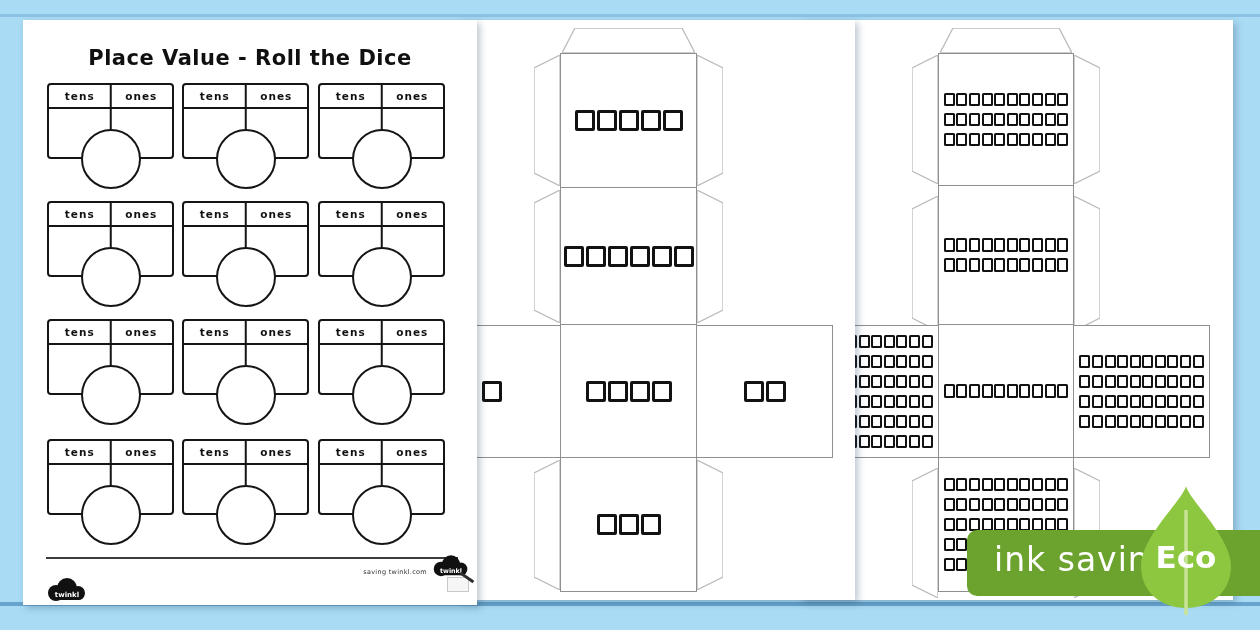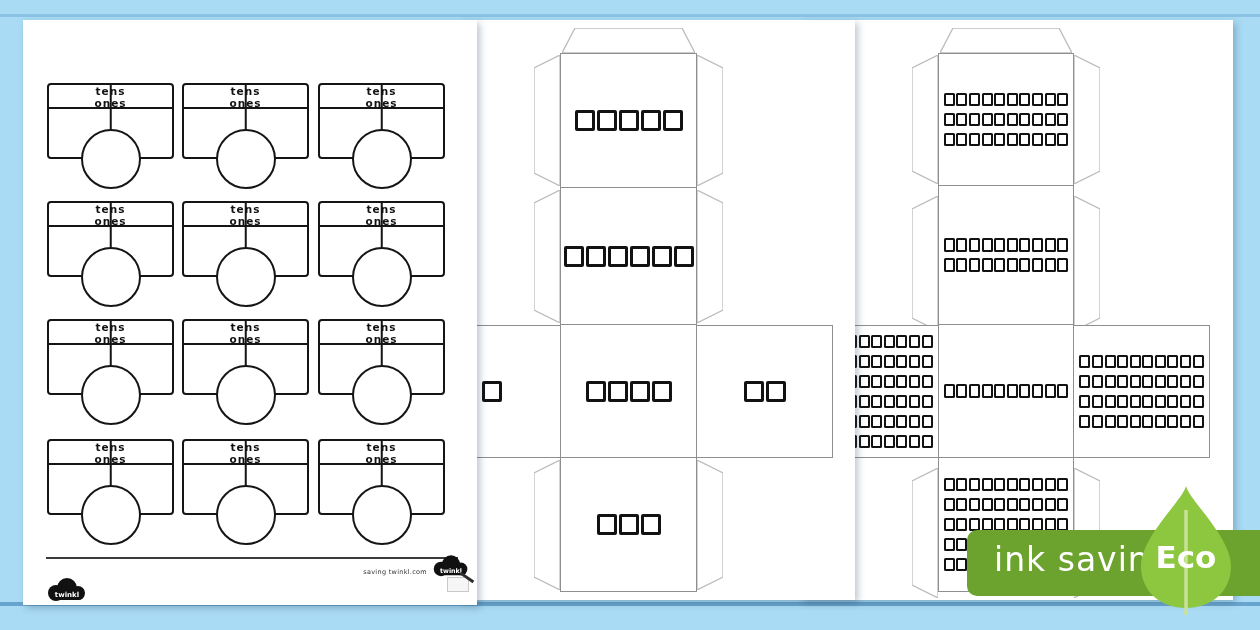--- a/index.html
+++ b/index.html
@@ -10,21 +10,21 @@
 
   .page{position:absolute;background:#fff;box-shadow:3px 3px 7px rgba(40,70,100,.30);}
   #page-left {left:23px; top:20px;width:454px;height:585px;z-index:3;}
   #page-mid  {left:460px;top:20px;width:395px;height:580px;z-index:2;}
   #page-right{left:800px;top:20px;width:433px;height:580px;z-index:1;}
 
   
   .ws-title{position:absolute;top:26px;left:0;right:0;text-align:center;
             font-size:21px;font-weight:bold;letter-spacing:.5px;color:#101010;}
   .pw-model{position:absolute;width:123px;height:72px;border:2.5px solid #151515;border-radius:4px;background:#fff;}
-  .pw-head{position:absolute;left:0;right:0;top:0;height:22px;border-bottom:2.5px solid #151515;display:flex;flex-direction:column;}
+  .pw-head{position:absolute;left:0;right:0;top:0;height:22px;border-bottom:2.5px solid #151515;display:flex;}
   .pw-cell{flex:1;display:flex;align-items:center;justify-content:center;
            font-size:10.5px;font-weight:bold;letter-spacing:1px;color:#111;}
   .pw-divider{position:absolute;left:50%;top:0;bottom:0;width:2.5px;background:#151515;transform:translateX(-50%);}
   .pw-circle{position:absolute;left:50%;top:44px;width:56px;height:56px;transform:translateX(-50%);
              background:#fff;border:2.5px solid #151515;border-radius:50%;}
   .footer-line{position:absolute;left:23px;top:537px;width:412px;height:2px;background:#3c3c3c;}
   .footer-link{position:absolute;left:300px;top:548px;width:104px;text-align:right;
                font-size:6.5px;color:#333;letter-spacing:.3px;}
   .cloud-svg{position:absolute;}
   .ghost-box{position:absolute;left:424px;top:557px;width:20px;height:13px;border:1px solid #c9c9c9;background:#f6f6f6;}
@@ -55,20 +55,21 @@
              font-size:31px;font-weight:bold;color:#fff;z-index:8;}
 </style>
 </head>
 <body>
 
 <div class="stage" style="background: rgb(169, 219, 245);">
   <div class="frame-line-top" style="background: rgb(140, 195, 228);"></div>
   <div class="frame-line-bottom" style="background: rgb(104, 165, 206);"></div>
 
   <div class="page" id="page-left">
+    <div class="ws-title">Place Value - Roll the Dice</div>
     <div id="pw-grid">
         <div class="pw-model" style="left: 24px; top: 63px;">
           <div class="pw-head">
             <div class="pw-cell">tens</div>
             <div class="pw-cell">ones</div>
           </div>
           <div class="pw-divider"></div>
           <div class="pw-circle"></div>
         </div>
         <div class="pw-model" style="left: 159px; top: 63px;">

